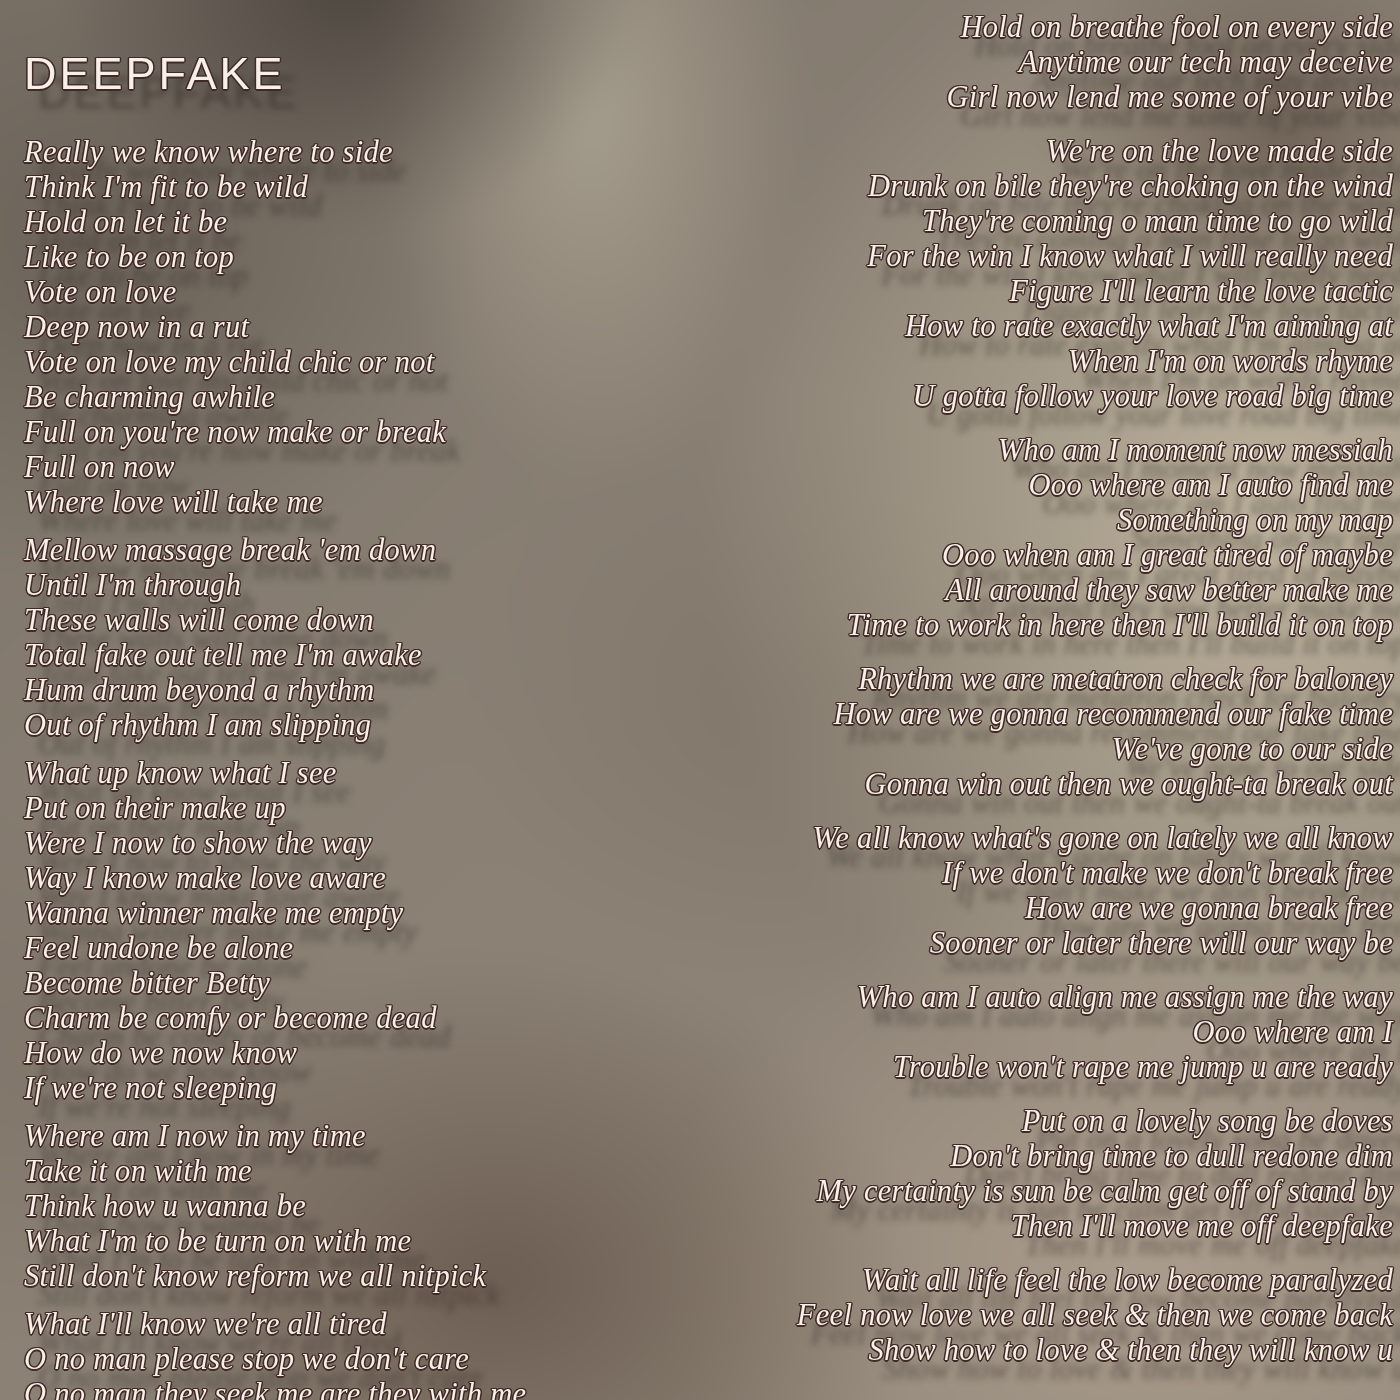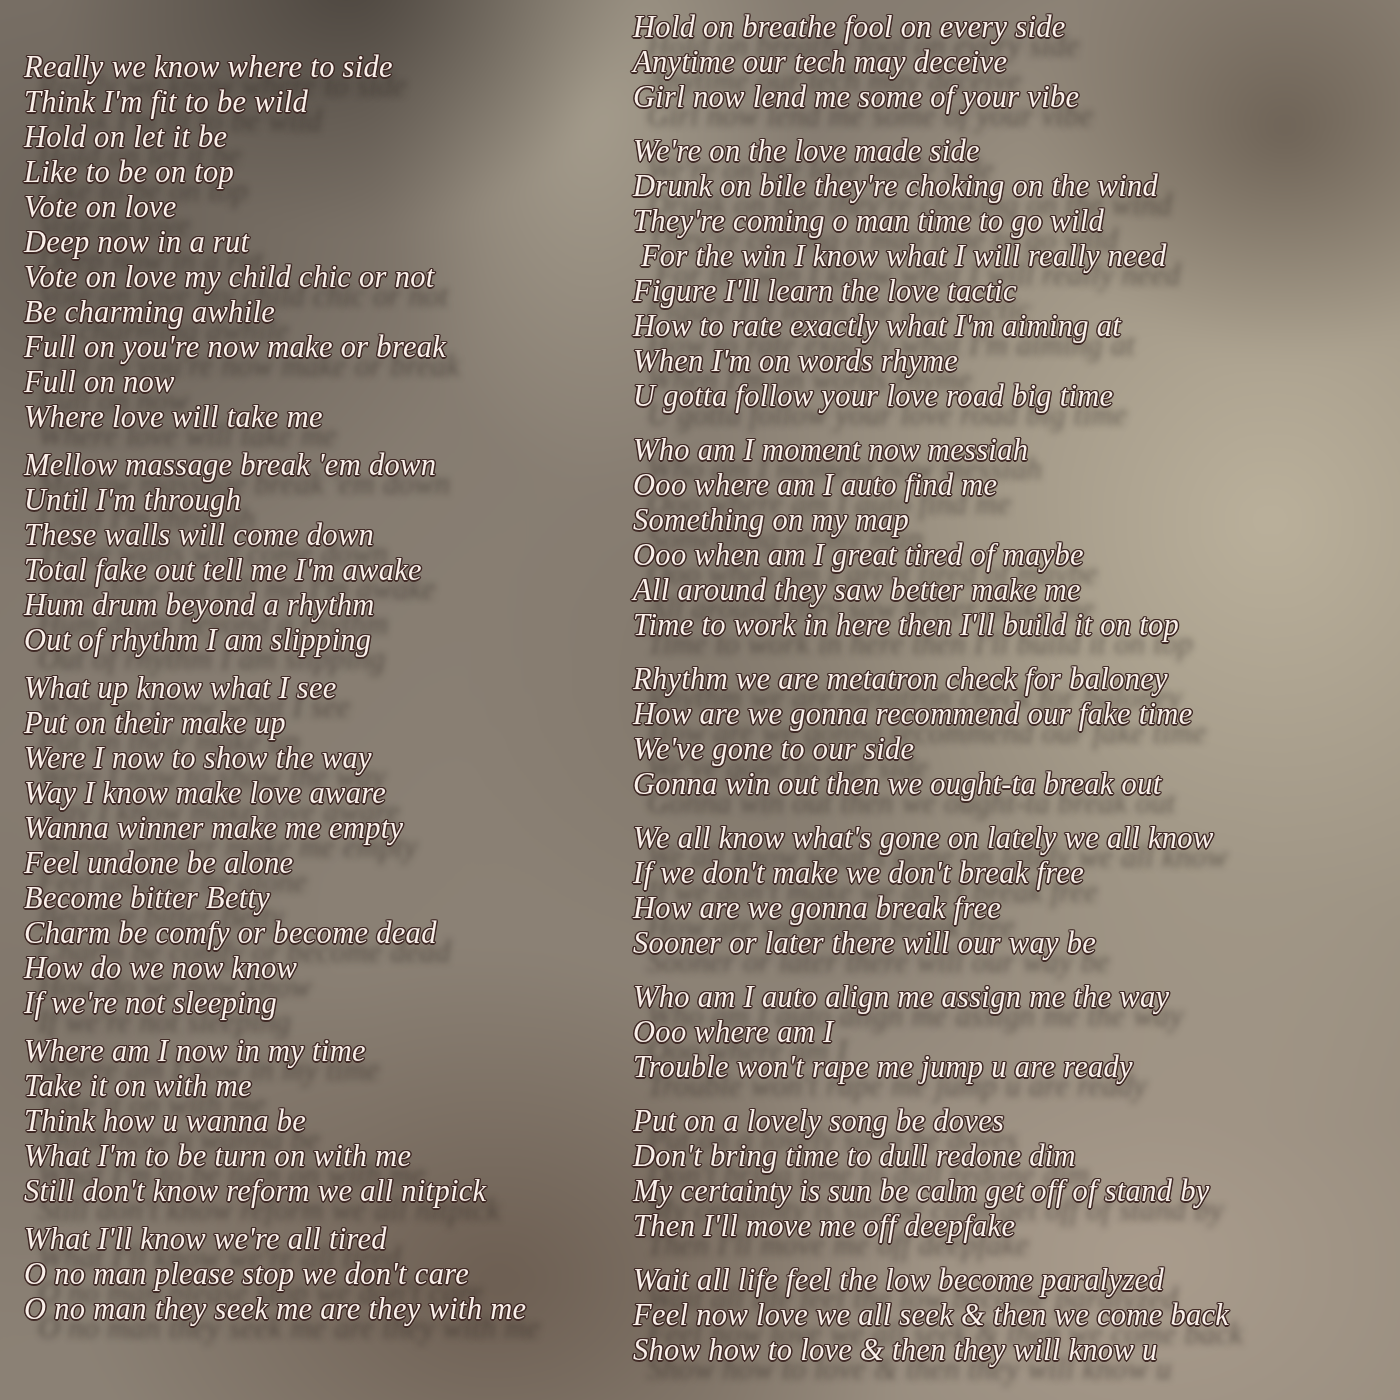--- a/index.html
+++ b/index.html
@@ -59,25 +59,26 @@
     line-height: 35px;
     letter-spacing: 0.3px;
     color: #f9efe9;
     text-shadow:
       -1.5px 0 0 #402a26, 1.5px 0 0 #402a26, 0 -1.5px 0 #402a26, 0 1.5px 0 #402a26,
       -1px -1px 0 #402a26, 1px -1px 0 #402a26, -1px 1px 0 #402a26, 1px 1px 0 #402a26,
       14px 19px 6px rgba(48,40,34,.55);
   }
 
   .col-left  .stanza { margin-bottom: 13px; }
-  .col-right .stanza { margin-bottom: 19px; }
+  .col-right .stanza { margin-bottom: 19px; text-align: right; }
 </style>
 </head>
 <body>
 
 <div class="cover">
   <div class="bg"></div>
 
   <div class="col col-left">
+    <div class="title">DEEPFAKE</div>
   <div class="stanza"><div class="line">Really we know where to side</div><div class="line">Think I'm fit to be wild</div><div class="line">Hold on let it be</div><div class="line">Like to be on top</div><div class="line">Vote on love</div><div class="line">Deep now in a rut</div><div class="line">Vote on love my child chic or not</div><div class="line">Be charming awhile</div><div class="line">Full on you're now make or break</div><div class="line">Full on now</div><div class="line">Where love will take me</div></div><div class="stanza"><div class="line">Mellow massage break 'em down</div><div class="line">Until I'm through</div><div class="line">These walls will come down</div><div class="line">Total fake out tell me I'm awake</div><div class="line">Hum drum beyond a rhythm</div><div class="line">Out of rhythm I am slipping</div></div><div class="stanza"><div class="line">What up know what I see</div><div class="line">Put on their make up</div><div class="line">Were I now to show the way</div><div class="line">Way I know make love aware</div><div class="line">Wanna winner make me empty</div><div class="line">Feel undone be alone</div><div class="line">Become bitter Betty</div><div class="line">Charm be comfy or become dead</div><div class="line">How do we now know</div><div class="line">If we're not sleeping</div></div><div class="stanza"><div class="line">Where am I now in my time</div><div class="line">Take it on with me</div><div class="line">Think how u wanna be</div><div class="line">What I'm to be turn on with me</div><div class="line">Still don't know reform we all nitpick</div></div><div class="stanza"><div class="line">What I'll know we're all tired</div><div class="line">O no man please stop we don't care</div><div class="line">O no man they seek me are they with me</div></div></div>
 
   <div class="col col-right"><div class="stanza"><div class="line">Hold on breathe fool on every side</div><div class="line">Anytime our tech may deceive</div><div class="line">Girl now lend me some of your vibe</div></div><div class="stanza"><div class="line">We're on the love made side</div><div class="line">Drunk on bile they're choking on the wind</div><div class="line">They're coming o man time to go wild</div><div class="line"> For the win I know what I will really need</div><div class="line">Figure I'll learn the love tactic</div><div class="line">How to rate exactly what I'm aiming at</div><div class="line">When I'm on words rhyme</div><div class="line">U gotta follow your love road big time</div></div><div class="stanza"><div class="line">Who am I moment now messiah</div><div class="line">Ooo where am I auto find me</div><div class="line">Something on my map</div><div class="line">Ooo when am I great tired of maybe</div><div class="line">All around they saw better make me</div><div class="line">Time to work in here then I'll build it on top</div></div><div class="stanza"><div class="line">Rhythm we are metatron check for baloney</div><div class="line">How are we gonna recommend our fake time</div><div class="line">We've gone to our side</div><div class="line">Gonna win out then we ought-ta break out</div></div><div class="stanza"><div class="line">We all know what's gone on lately we all know</div><div class="line">If we don't make we don't break free</div><div class="line">How are we gonna break free</div><div class="line">Sooner or later there will our way be</div></div><div class="stanza"><div class="line">Who am I auto align me assign me the way</div><div class="line">Ooo where am I</div><div class="line">Trouble won't rape me jump u are ready</div></div><div class="stanza"><div class="line">Put on a lovely song be doves</div><div class="line">Don't bring time to dull redone dim</div><div class="line">My certainty is sun be calm get off of stand by</div><div class="line">Then I'll move me off deepfake</div></div><div class="stanza"><div class="line">Wait all life feel the low become paralyzed</div><div class="line">Feel now love we all seek &amp; then we come back</div><div class="line">Show how to love &amp; then they will know u</div></div></div>
 </div>
 
 </body></html>

